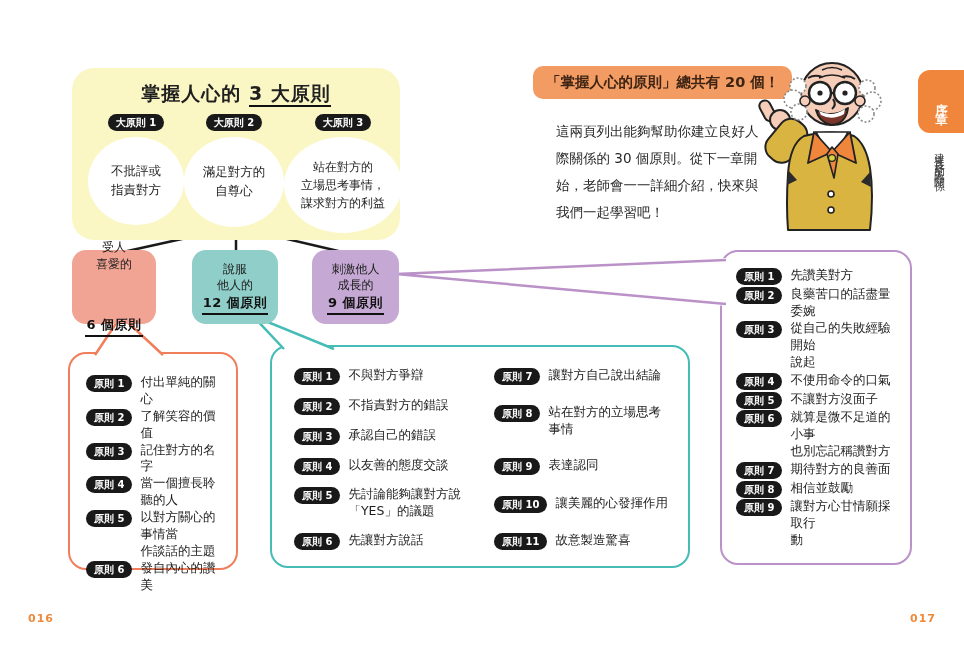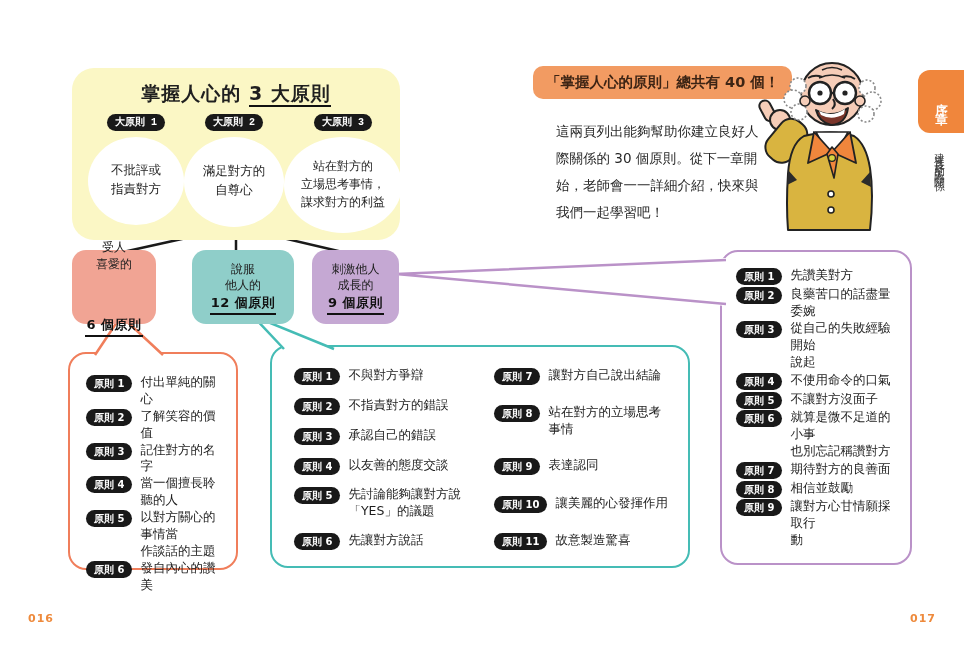--- a/index.html
+++ b/index.html
@@ -7,35 +7,35 @@
         font-family:"DejaVu Sans",sans-serif;color:#1f1f1f;}
   svg.layer{position:absolute;left:0;top:0;width:964px;height:652px;pointer-events:none;}
   #tree-lines{z-index:0;}
   #tails{z-index:2;}
 
   
   #yellow-panel{position:absolute;left:72px;top:68px;width:328px;height:172px;
     background:#FBF7C5;border-radius:22px;z-index:1;}
   #yellow-title{text-align:center;padding-top:13px;font-size:19px;font-weight:bold;letter-spacing:1px;}
   #yellow-title .ul{border-bottom:2.5px solid #111;padding-bottom:1px;}
-  #op-cols{display:flex;justify-content:space-between;padding:7px 14px 0 16px;font-family:Liberation Mono, monospace;}
+  #op-cols{display:flex;justify-content:space-between;padding:7px 14px 0 16px;}
   .op-col{display:flex;flex-direction:column;align-items:center;}
   .pill{background:#191919;color:#fff;border-radius:10px;font-size:10px;font-weight:bold;
         padding:2px 8px;white-space:nowrap;line-height:1.3;}
   .circle{background:#fff;border-radius:50%;display:flex;align-items:center;justify-content:center;
           text-align:center;font-size:12.5px;line-height:1.5;white-space:pre-line;margin-top:6px;}
   .c0{width:96px;height:88px;}
   .c1{width:100px;height:90px;}
   .c2{width:118px;height:96px;font-size:12px;}
 
   
   .cat{position:absolute;top:250px;height:72px;border-radius:14px;z-index:3;
        display:flex;flex-direction:column;align-items:center;justify-content:center;padding-top:2px;}
   #cat0{left:72px;width:84px;background:#F1A494;gap:43px;}
-  #cat1{left:192px;width:102px;background:#8FCEC9;}
+  #cat1{left:192px;width:86px;background:#8FCEC9;}
   #cat2{left:312px;width:87px;background:#C5A8D3;}
   .cat-lines{font-size:12px;line-height:1.35;text-align:center;white-space:pre-line;color:#202020;}
   .cat-count{font-size:13px;font-weight:bold;color:#111;border-bottom:2.5px solid #111;
              padding:0 1px 1px;margin-top:1px;letter-spacing:0.5px;}
 
   
   .p-box{position:absolute;background:#fff;border-radius:18px;z-index:1;box-sizing:border-box;}
   #liked-box{left:68px;top:352px;width:170px;height:218px;border:2.5px solid #F07E5B;}
   #persuade-box{left:270px;top:345px;width:420px;height:223px;border:2.5px solid #45BCB5;}
   #growth-box{left:720px;top:250px;width:192px;height:315px;border:2.5px solid #BA92C8;}
@@ -255,21 +255,21 @@
 他人的</div>
     <div class="cat-count">12 個原則</div>
   </div>
   <div class="cat" id="cat2">
     <div class="cat-lines">刺激他人
 成長的</div>
     <div class="cat-count">9 個原則</div>
   </div>
 
   <div id="bubble">
-    <span>「掌握人心的原則」總共有 40 個！</span>
+    <span>「掌握人心的原則」總共有 20 個！</span>
     <span id="bubble-tail"></span>
   </div>
   <div id="callout-paragraph">這兩頁列出能夠幫助你建立良好人
 際關係的 30 個原則。從下一章開
 始，老師會一一詳細介紹，快來與
 我們一起學習吧！</div>
 
   <svg id="teacher" viewBox="0 0 152 192">
 
     <g fill="#F6CDB8" stroke="#222" stroke-width="2" stroke-linejoin="round">

